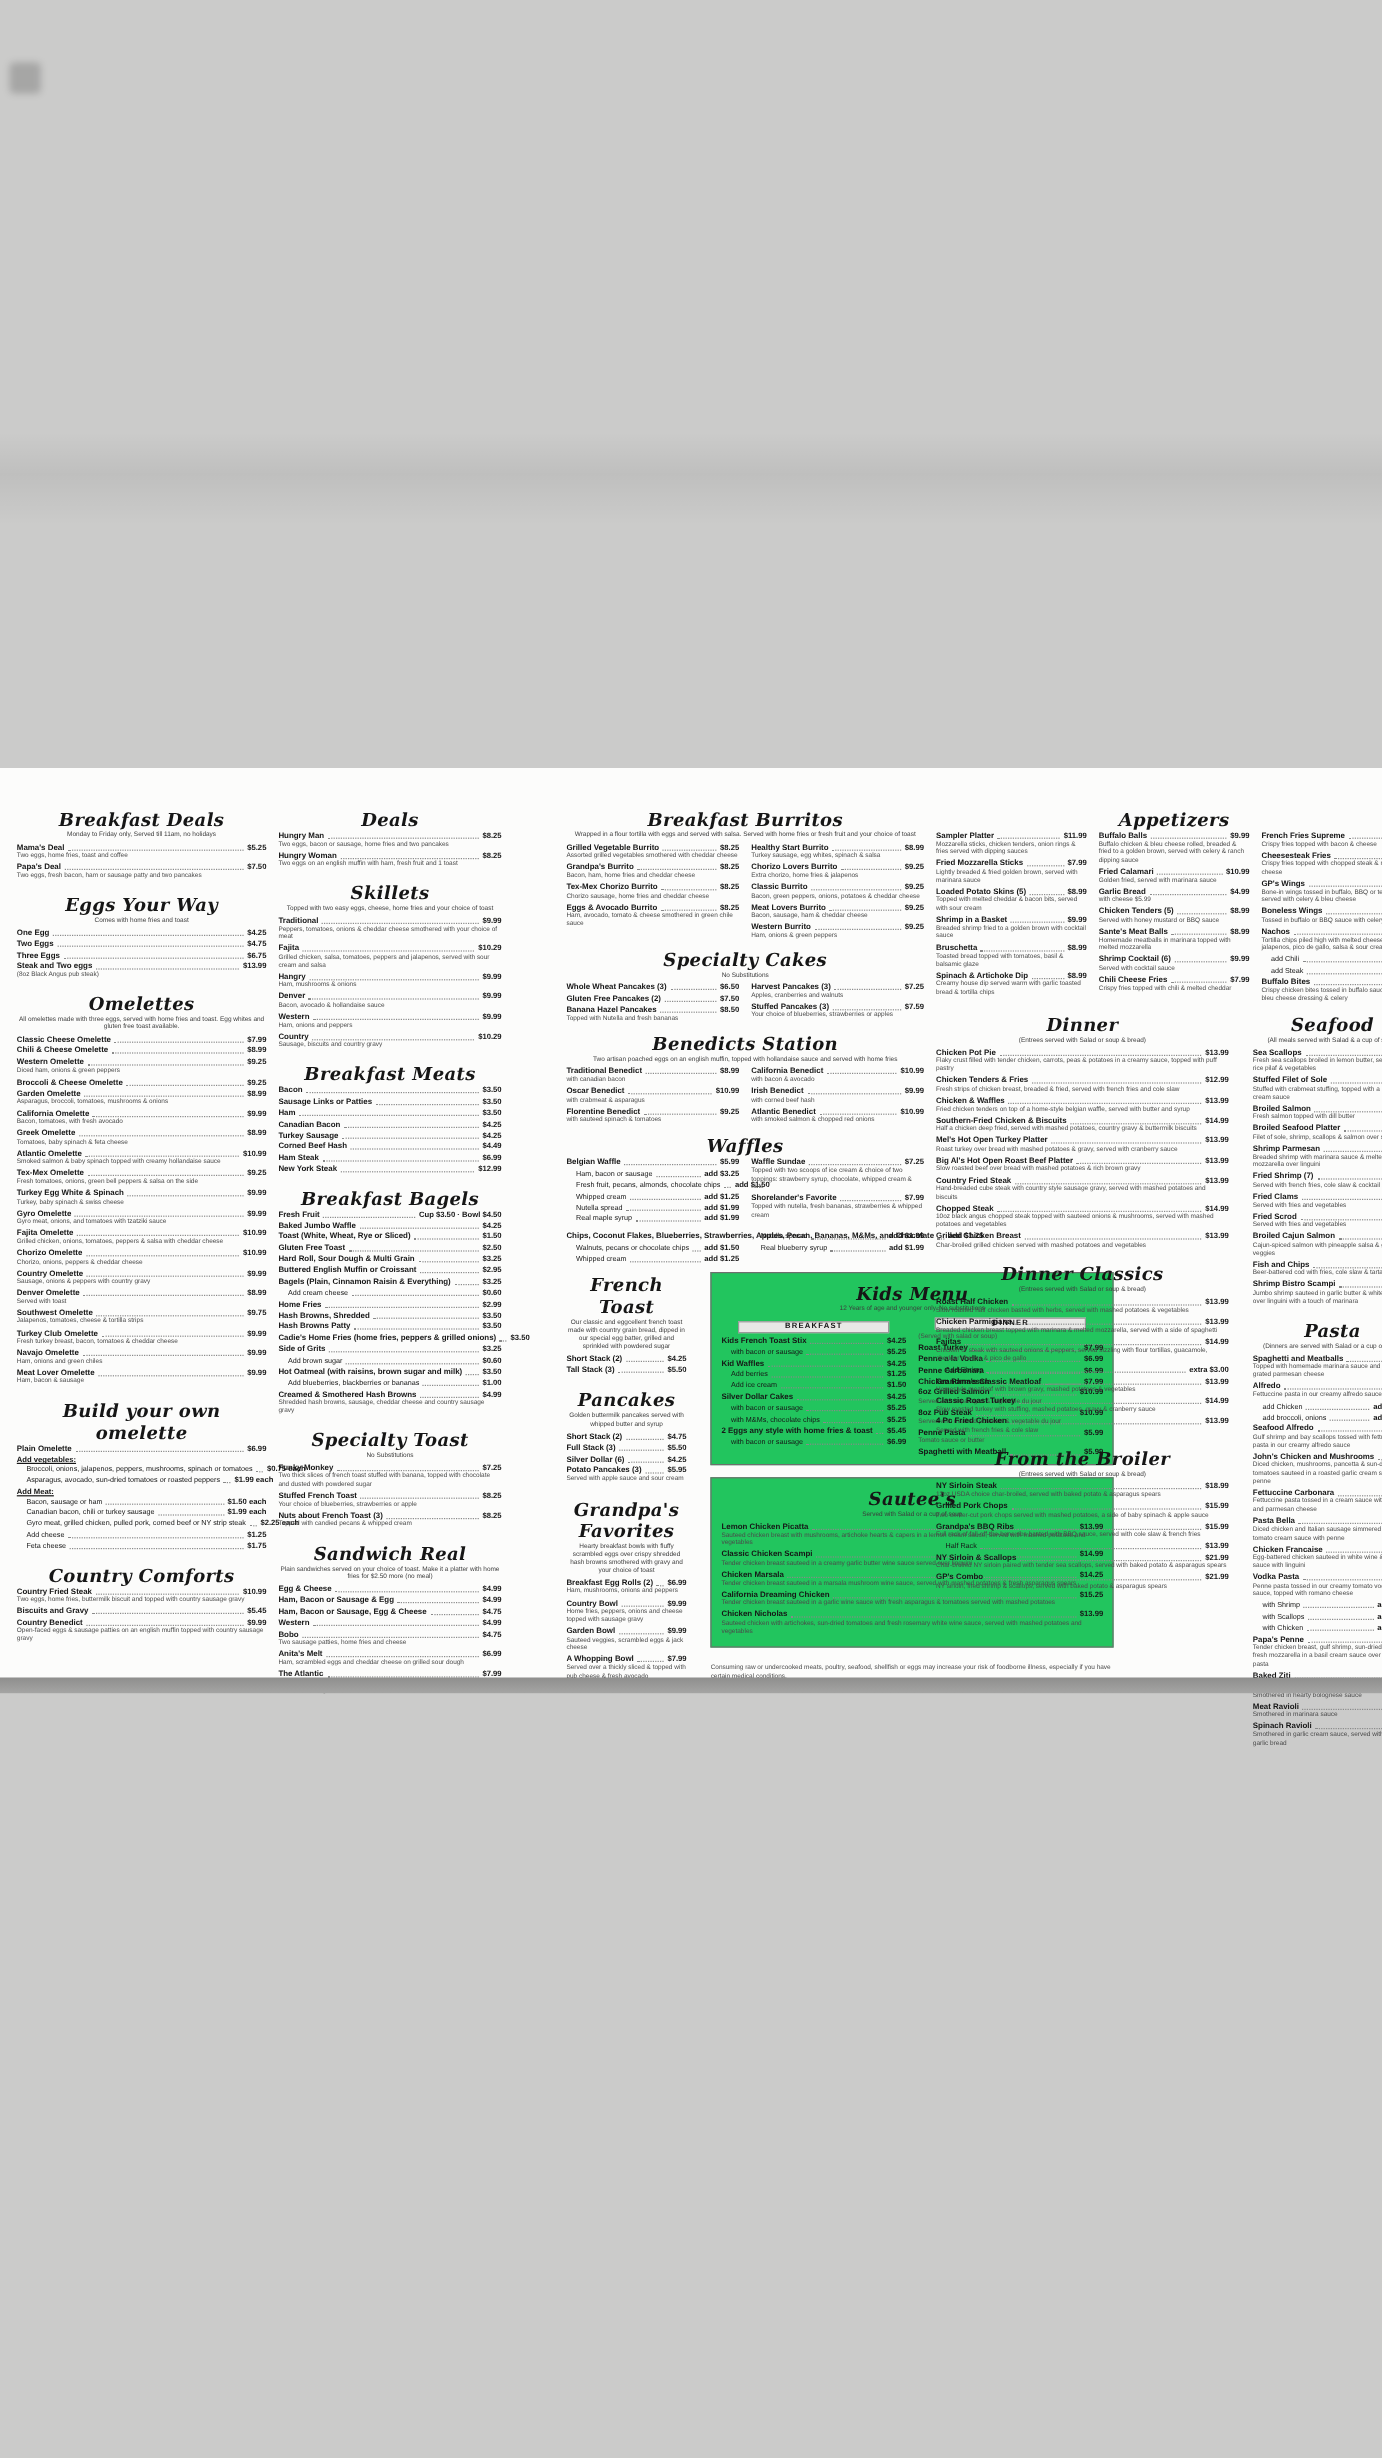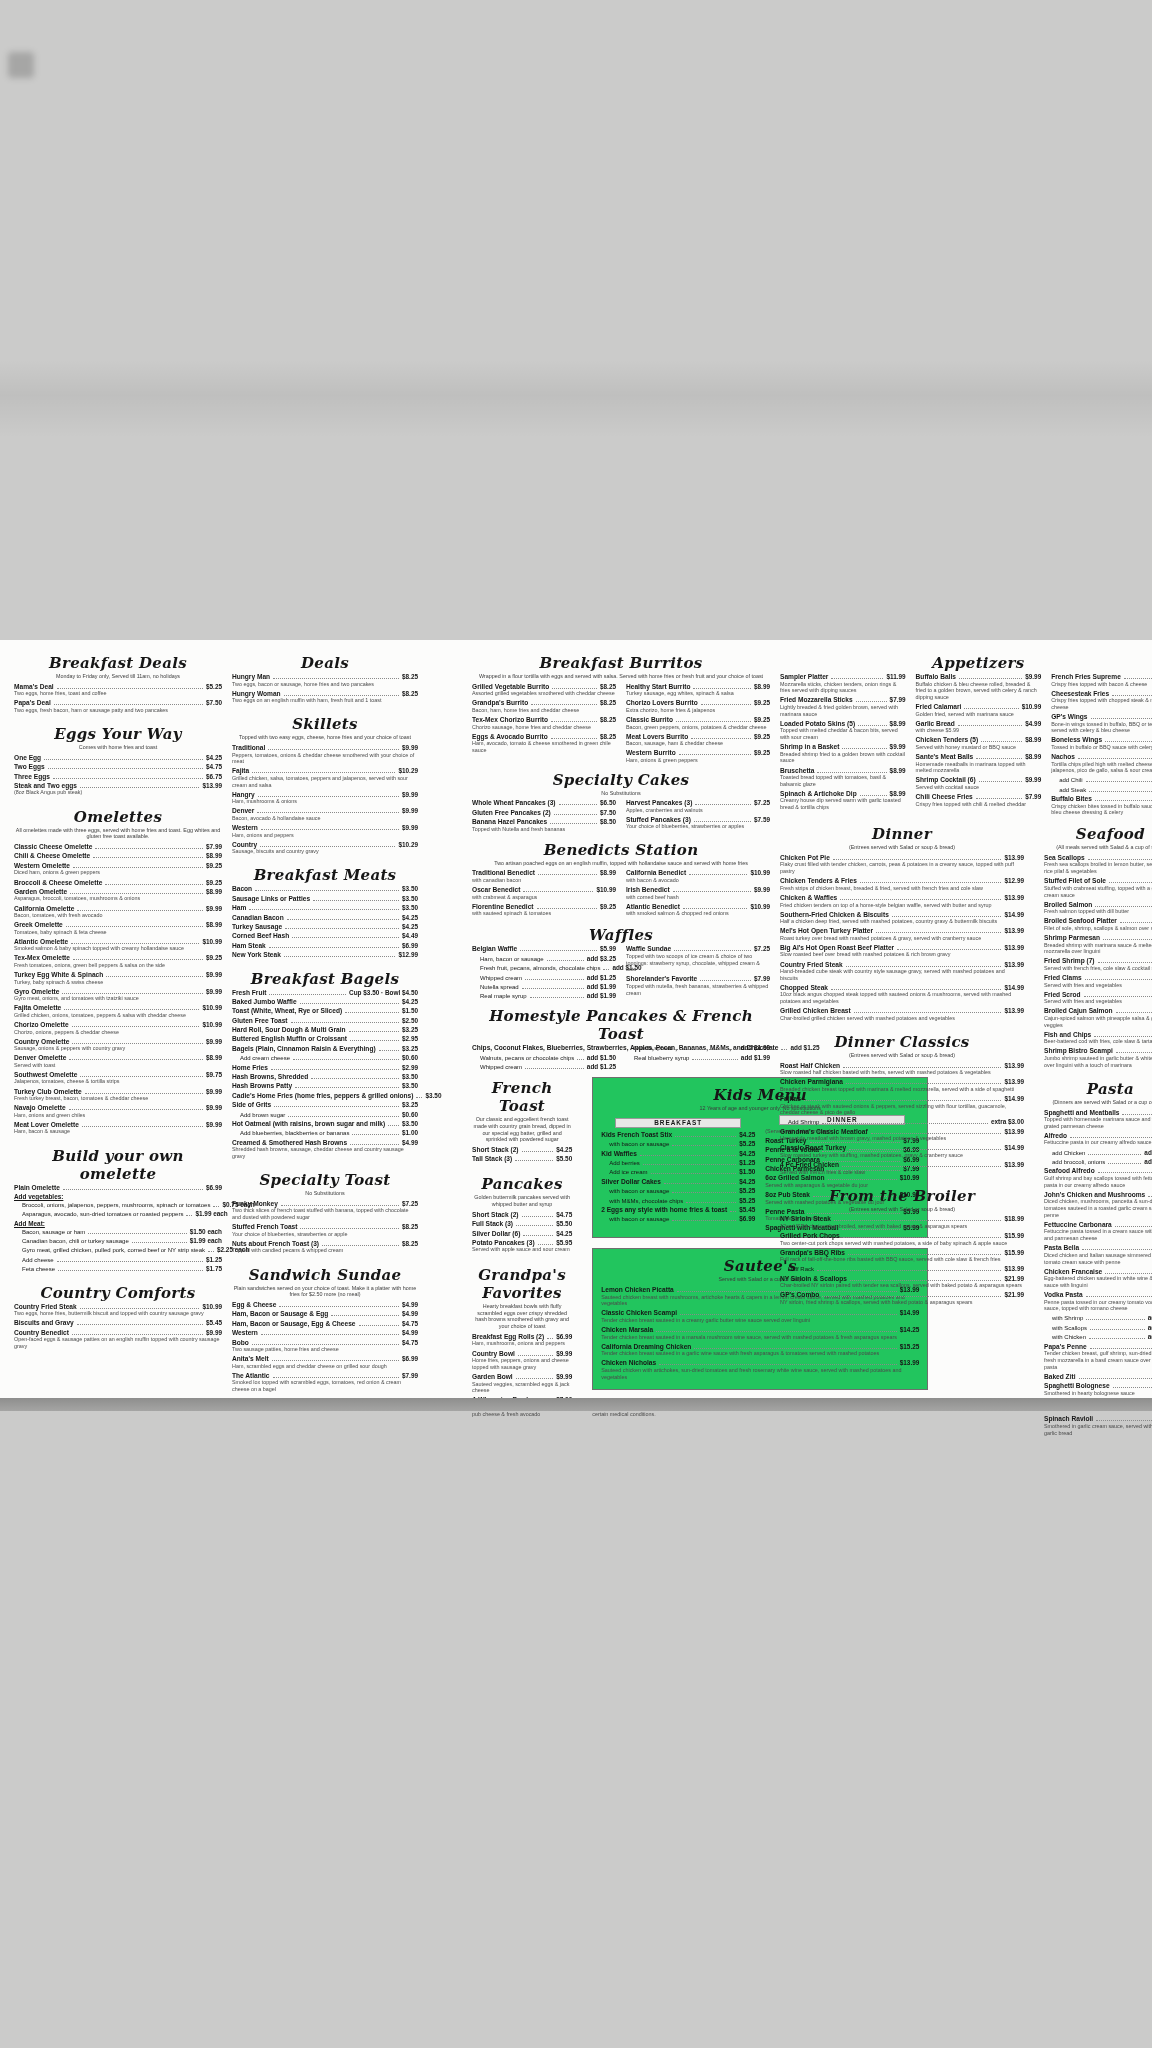--- a/index.html
+++ b/index.html
@@ -1,21 +1,21 @@
 <!DOCTYPE html>
 <html><head>
 <meta charset="utf-8">
 <style>
   html,body{margin:0;padding:0;}
   body{width:1152px;height:2048px;background:#cbcbca;overflow:hidden;font-family:"Liberation Sans",sans-serif;position:relative;}
   .band{position:absolute;left:0;width:100%;pointer-events:none;}
   .band-shadow{top:360px;height:78px;background:linear-gradient(180deg,rgba(0,0,0,0) 0%,rgba(0,0,0,.06) 45%,rgba(0,0,0,0) 100%);}
   .smudge{position:absolute;top:52px;left:8px;width:26px;height:26px;background:rgba(0,0,0,.18);border-radius:4px;filter:blur(3px);}
   .menu{position:absolute;top:640px;left:0;width:1152px;height:758px;background:#fcfcfb;box-sizing:border-box;
-        padding:12px 10px 10px 14px;display:flex;gap:10px;color:#161616;}
+        padding:32px 10px 10px 14px;display:flex;gap:10px;color:#161616;}
   .menu-edge{position:absolute;top:1398px;left:0;width:1152px;height:13px;background:linear-gradient(180deg,#8e8e8d,#a5a5a4);}
   .col{display:flex;flex-direction:column;}
   .c1{width:208px;} .c2{width:186px;} .c3{width:298px;margin-left:44px;} .cR{width:418px;flex:1;}
   .split{display:flex;gap:20px;}
   .c3L{width:122px;justify-content:space-between;} .c3R{flex:1;}
   .rL{width:244px;} .rR{flex:1;}
   .section{margin-bottom:7px;}
   .sec-title{font-family:"DejaVu Serif",serif;font-style:italic;font-weight:bold;font-size:15px;
              text-align:center;margin:2px 0 1px 0;letter-spacing:.3px;}
   .sec-sub{font-size:5.4px;text-align:center;color:#3c3c3c;margin-bottom:3px;line-height:1.25;}
@@ -635,21 +635,21 @@
             <div class="line">
               <span class="iname">Nuts about French Toast (3)</span>
               <span class="dots"></span>
               <span class="price">$8.25</span>
             </div>
             <div class="idesc">Topped with candied pecans &amp; whipped cream</div>
           </div>
         </div>
       </div>
       <div class="section">
-        <h2 class="sec-title">Sandwich Sundae</h2>
+        <h2 class="sec-title">Sandwich Real</h2>
         <div class="sec-sub">Plain sandwiches served on your choice of toast. Make it a platter with home fries for $2.50 more (no meal)</div>
         <div class="items">
           <div class="item">
             <div class="line">
               <span class="iname">Egg &amp; Cheese</span>
               <span class="dots"></span>
               <span class="price">$4.99</span>
             </div>
           </div>
           <div class="item">
@@ -935,21 +935,20 @@
               <div class="line">
                 <span class="iname">Shorelander's Favorite</span>
                 <span class="dots"></span>
                 <span class="price">$7.99</span>
               </div>
               <div class="idesc">Topped with nutella, fresh bananas, strawberries &amp; whipped cream</div>
             </div>
           </div>
         </div>
         <div class="section">
-          <h2 class="sec-title">Homestyle Pancakes &amp; French Toast</h2>
           <div class="items cols2">
             <div class="item">
               <div class="line">
                 <span class="iname">Chips, Coconut Flakes, Blueberries, Strawberries, Apples, Pecan, Bananas, M&amp;Ms, and Chocolate</span>
                 <span class="dots"></span>
                 <span class="price">add $1.25</span>
               </div>
             </div>
             <div class="item padded">
               <div class="line">

